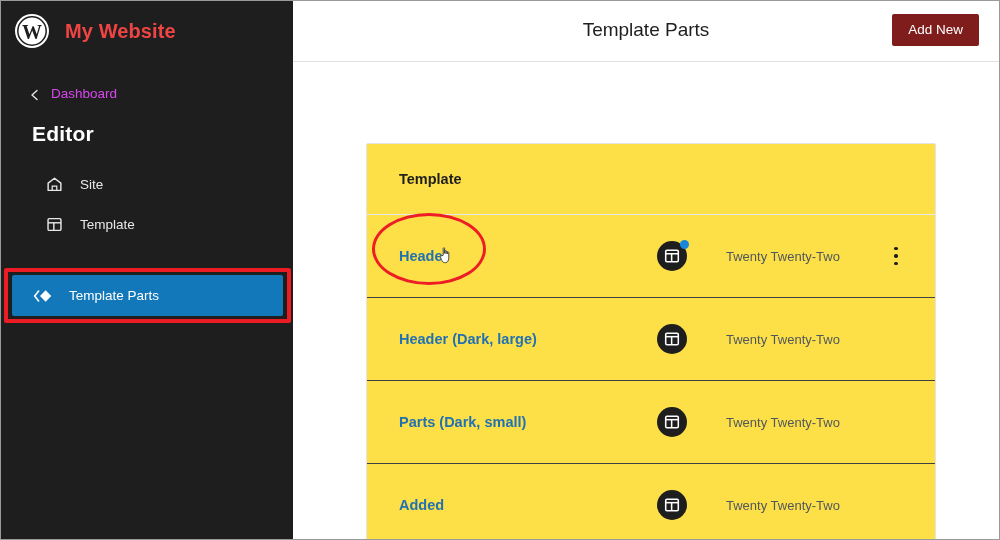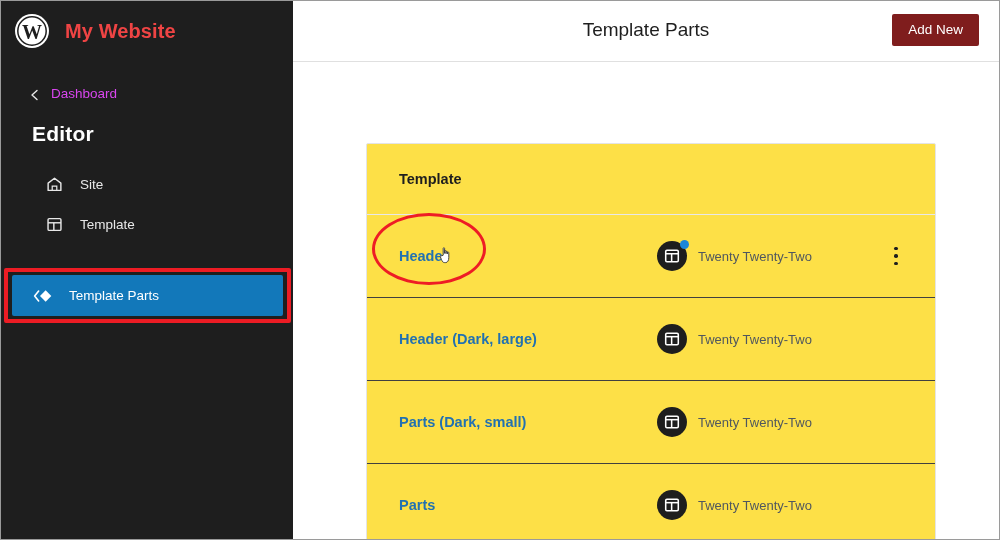--- a/index.html
+++ b/index.html
@@ -221,20 +221,21 @@
   .tpl-link {
     font-size: 14.5px;
     color: #2271b1;
     font-weight: bold;
     text-decoration: none;
     cursor: pointer;
   }
   .added-cell {
     display: flex;
     align-items: center;
+    gap: 28px;
   }
   .avatar {
     position: relative;
     width: 30px;
     height: 30px;
     flex: 0 0 auto;
   }
   .avatar-circle {
     width: 30px;
     height: 30px;
@@ -440,21 +441,21 @@
               </svg>
             </span>
           </span>
           <span class="added-name">Twenty Twenty-Two</span>
         </div>
         <div class="col-actions"></div>
       </div>
 
       <div class="trow">
         <div class="col-template">
-          <a class="tpl-link">Parts</a>
+          <a class="tpl-link">Added</a>
         </div>
         <div class="col-added added-cell">
           <span class="avatar">
             <span class="avatar-circle">
               <svg width="18" height="18" viewBox="0 0 20 20">
                 <rect x="3" y="3.6" width="14" height="12.8" rx="1.4" fill="none" stroke="#ffffff" stroke-width="1.7"></rect>
                 <line x1="3" y1="7.4" x2="17" y2="7.4" stroke="#ffffff" stroke-width="1.7"></line>
                 <line x1="9.6" y1="7.4" x2="9.6" y2="16.4" stroke="#ffffff" stroke-width="1.7"></line>
               </svg>
             </span>

